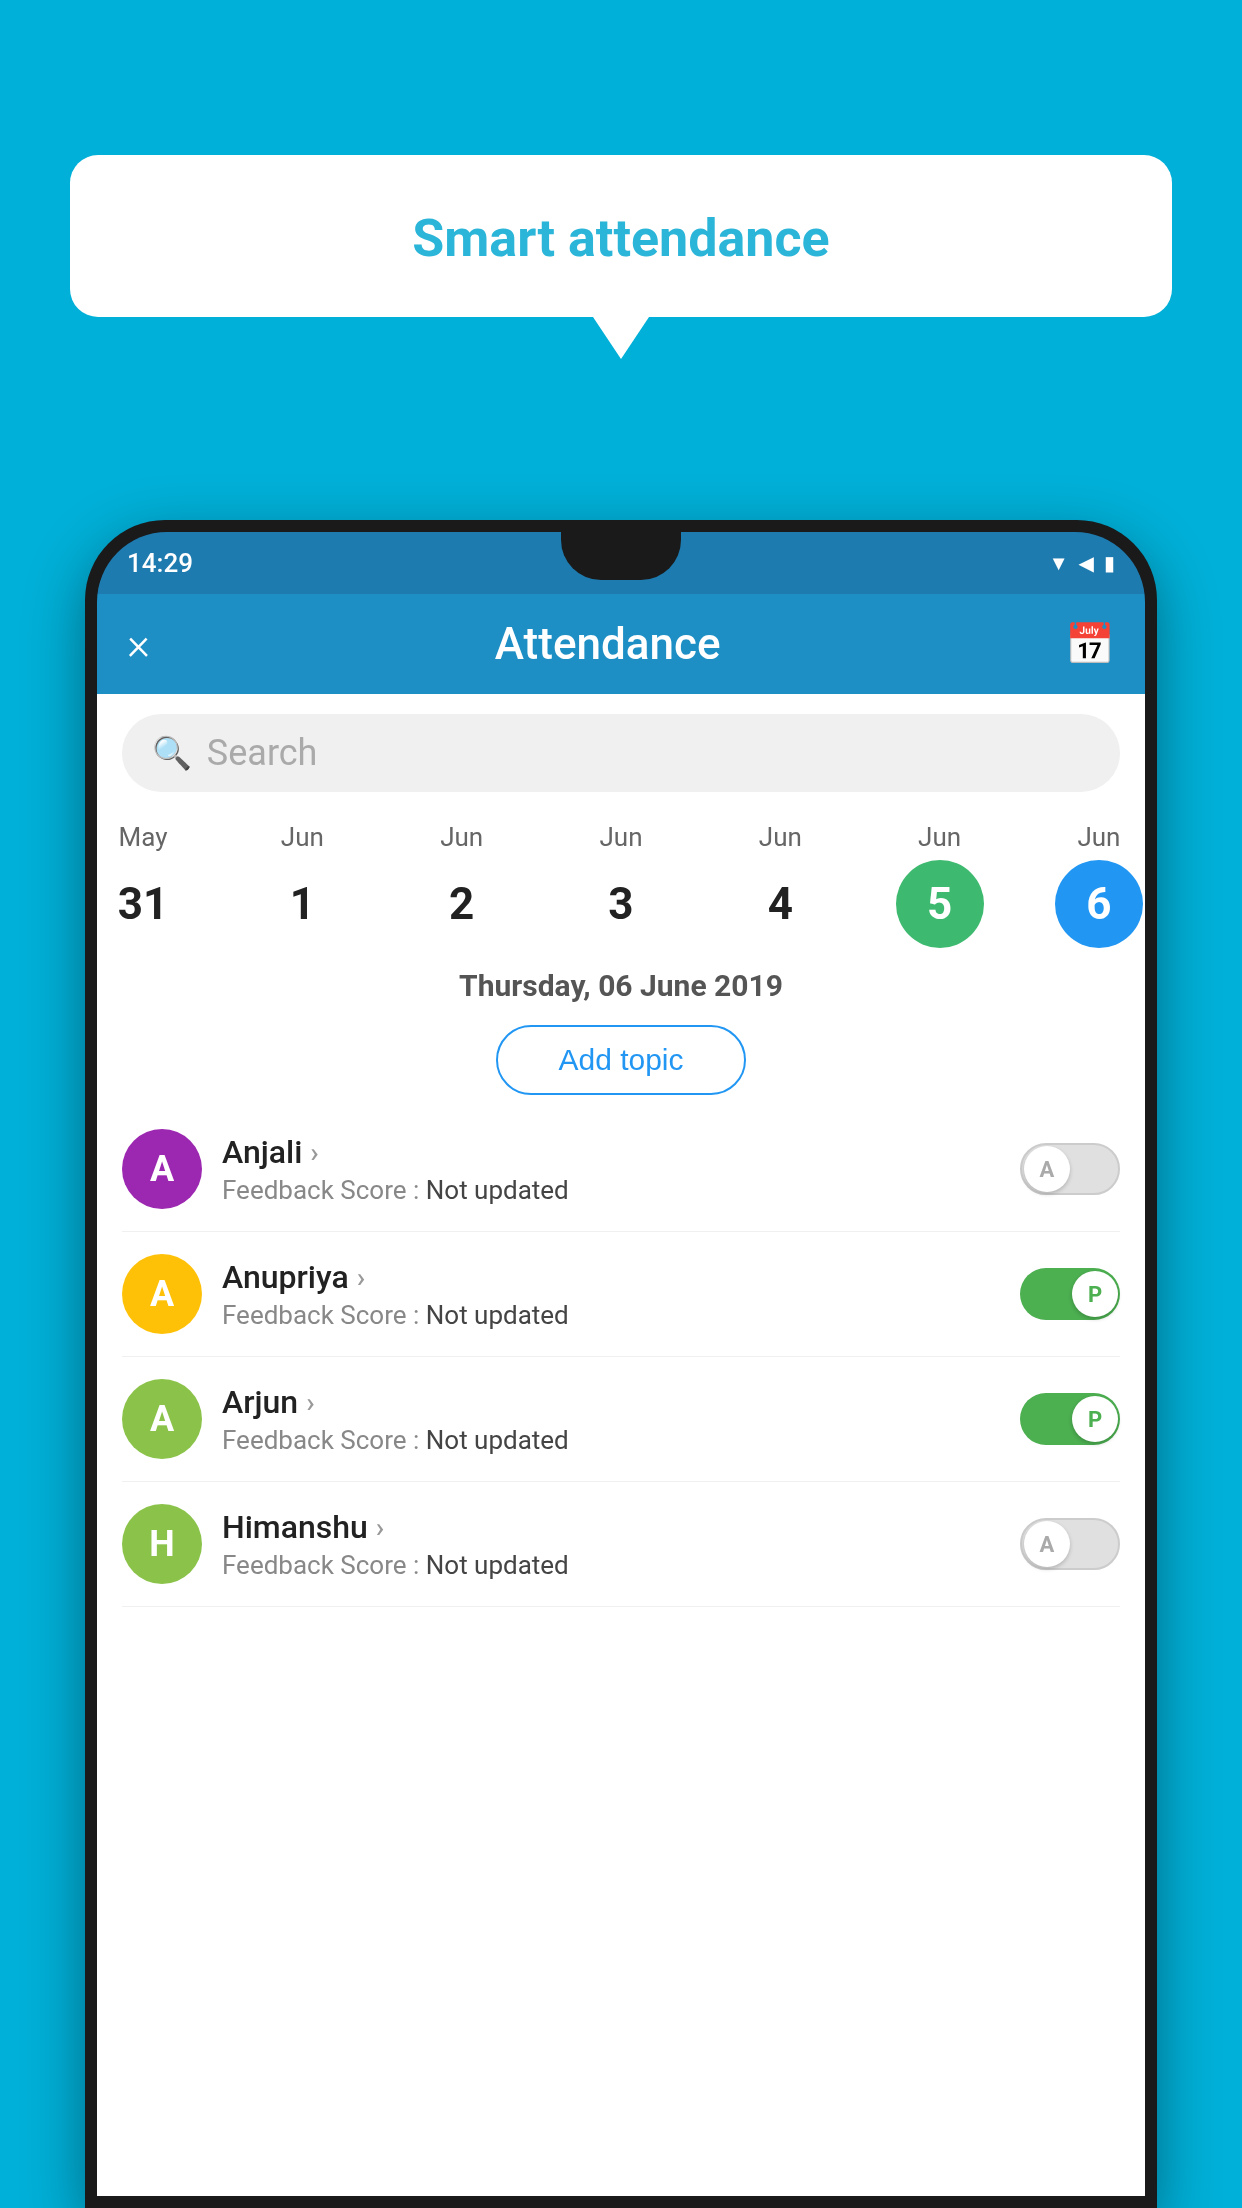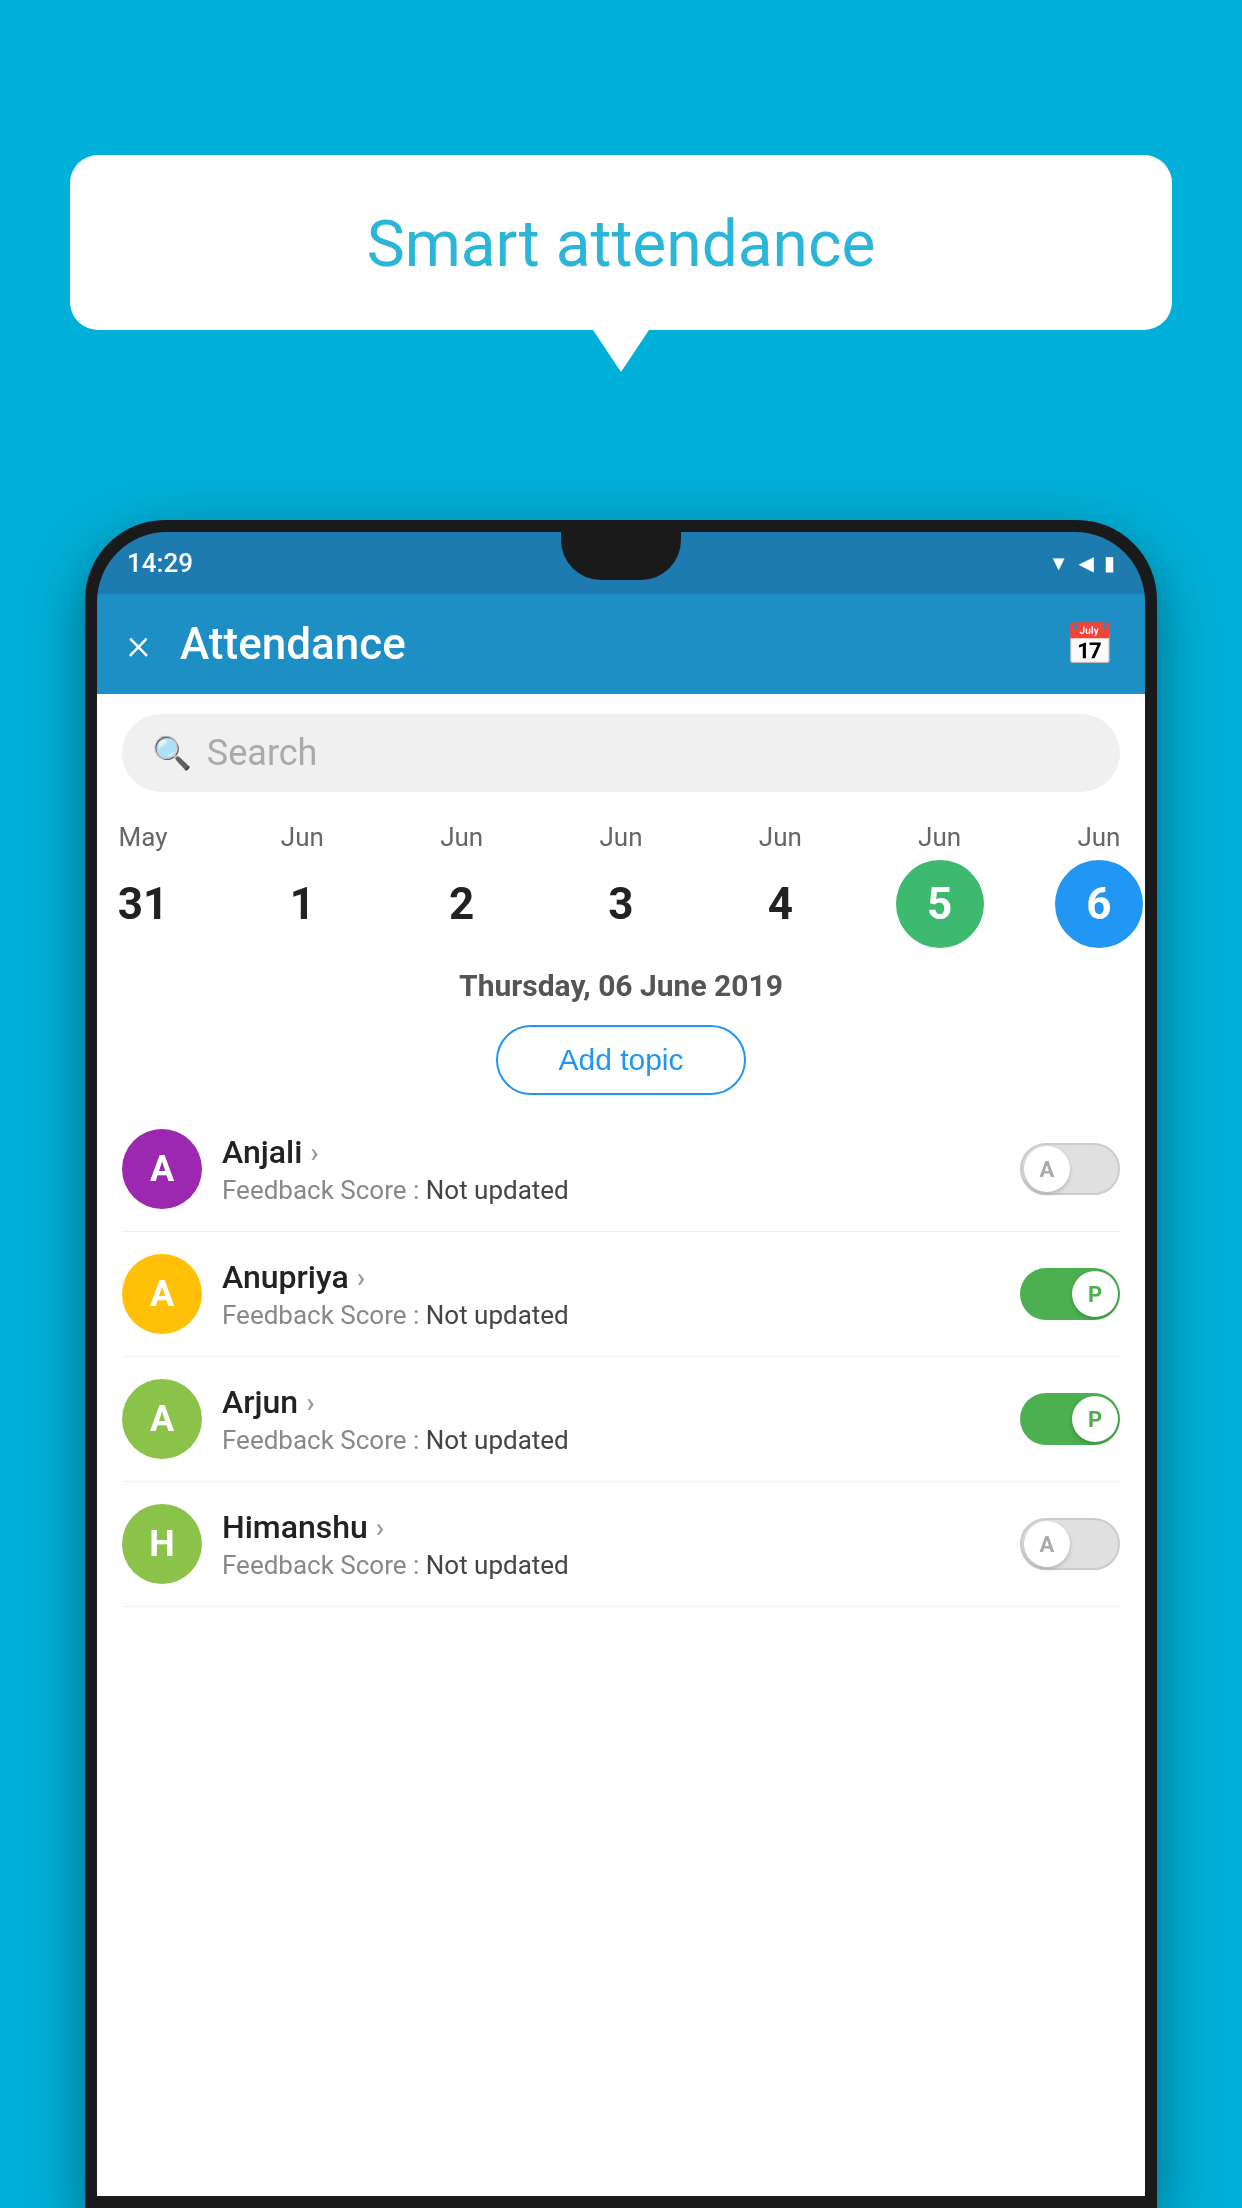--- a/index.html
+++ b/index.html
@@ -36,22 +36,22 @@
       left: 50%;
       transform: translateX(-50%);
       width: 0;
       height: 0;
       border-left: 30px solid transparent;
       border-right: 30px solid transparent;
       border-top: 45px solid white;
     }
 
     .speech-bubble .title {
-      font-size: 64px;
-      font-weight: 400;
+      font-size: 52px;
+      font-weight: 700;
       color: #2bb5d8;
       line-height: 1.1;
       margin-bottom: 0;
     }
 
     .speech-bubble .subtitle {
       font-size: 38px;
       color: #888;
       font-weight: 400;
     }
@@ -132,20 +132,21 @@
       font-size: 44px;
       font-weight: 300;
       cursor: pointer;
     }
 
     .app-bar .app-title {
       color: white;
       font-size: 44px;
       font-weight: 500;
       flex: 1;
+      text-align: center;
     }
 
     .app-bar .calendar-icon {
       color: white;
       font-size: 40px;
     }
 
     
     .app-content {
       background: white;

